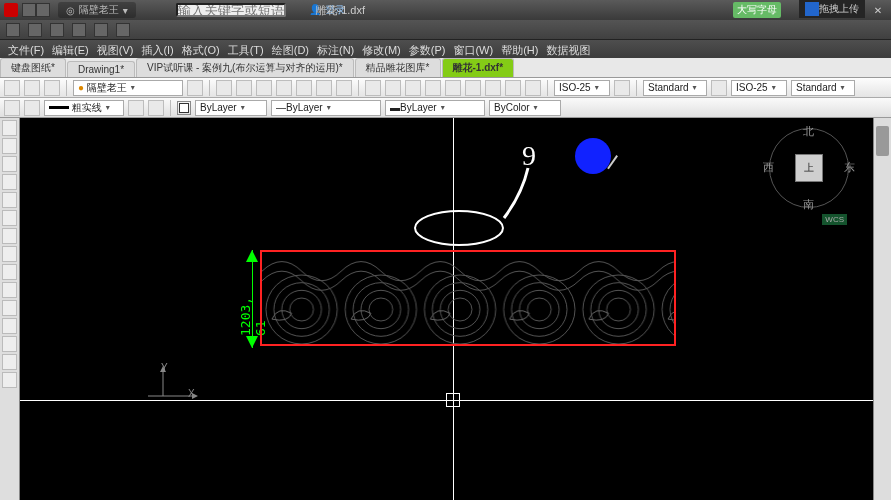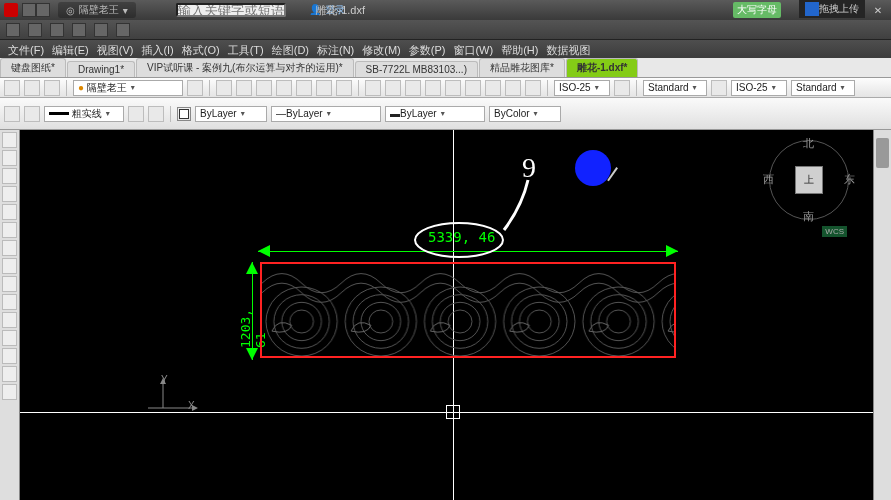--- a/index.html
+++ b/index.html
@@ -25,21 +25,21 @@
 .doctabs { height: 20px; background: #e8e8e8; display: flex; align-items: flex-end; font-size: 10px; color: #333; border-bottom: 1px solid #999; }
 .doctab { padding: 2px 10px; background: #ddd; border: 1px solid #bbb; border-bottom: none; margin-right: 1px; border-radius: 3px 3px 0 0; }
 .doctab.active { background: #84cc16; font-weight: bold; }
 
 .toolbar { height: 20px; background: linear-gradient(#fdfdfd,#e4e4e4); display: flex; align-items: center; gap: 4px; padding: 0 4px; border-bottom: 1px solid #aaa; font-size: 10px; }
 .tbtn { width: 16px; height: 16px; background: #e9e9e9; border: 1px solid #bdbdbd; }
 .tsep { width: 1px; height: 16px; background: #bbb; margin: 0 2px; }
 .tdd { display:flex;align-items:center;background:#fff;border:1px solid #aaa;padding:0 4px;height:16px;color:#222; }
 .tdd::after{content:"▾";margin-left:4px;font-size:8px;color:#555;}
 
-.propbar { height: 32px; background: linear-gradient(#fafafa,#e0e0e0); display: flex; align-items: center; gap: 4px; padding: 0 4px; font-size: 10px; border-bottom:1px solid #999; }
+.propbar { height: 20px; background: linear-gradient(#fafafa,#e0e0e0); display: flex; align-items: center; gap: 4px; padding: 0 4px; font-size: 10px; border-bottom:1px solid #999; }
 .colorbox { width: 14px; height: 14px; border: 1px solid #888; display: grid; place-items: center; }
 .colorbox::before { content: ""; width: 8px; height: 8px; background: #fff; border:1px solid #333; }
 
 .workspace { position: relative; height: 382px; background: #000; }
 .left-panel { position: absolute; left: 0; top: 0; bottom: 0; width: 20px; background: #dedede; display:flex;flex-direction:column;gap:2px;padding:2px;border-right:1px solid #888; }
 .left-panel div { height: 16px; background:#eee;border:1px solid #bbb; }
 .right-scroll{position:absolute;right:0;top:0;bottom:0;width:18px;background:#ddd;border-left:1px solid #888;}
 .right-scroll .thumb{position:absolute;left:2px;right:2px;top:8px;height:30px;background:#999;border-radius:2px;}
 .canvas { position: absolute; left:20px; right:18px; top:0; bottom:0; background:#000; }
 
@@ -136,21 +136,20 @@
   <span>参数(P)</span>
   <span>窗口(W)</span>
   <span>帮助(H)</span>
   <span>数据视图</span>
 </div>
 
 <div class="doctabs">
   <div class="doctab">键盘图纸*</div>
   <div class="doctab">Drawing1*</div>
   <div class="doctab">VIP试听课 - 案例九(布尔运算与对齐的运用)*</div>
-  <div class="doctab">SB-7722L MB83103...)</div>
   <div class="doctab">精品雕花图库*</div>
   <div class="doctab active">雕花-1.dxf*</div>
 </div>
 
 <div class="toolbar">
   <div class="tbtn"></div>
   <div class="tbtn"></div>
   <div class="tbtn"></div>
   <div class="tsep"></div>
   <div class="tdd" style="width:110px"><span style="color:#d80">●</span>&nbsp;<span>隔壁老王</span></div>
@@ -223,26 +222,20 @@
 
     <div class="axis">
       <svg width="50" height="40">
           <path d="M15 30 L15 2 M15 30 L48 30 M0 30 L15 30" stroke="#888" fill="none"></path>
           <path d="M12 6 L15 0 L18 6 Z M44 27 L50 30 L44 33 Z" fill="#888"></path>
         </svg>
       <span class="y">Y</span>
       <span class="x">X</span>
     </div>
 
-    <div class="dim-h">
-      <div class="line"></div>
-        <div class="arrow-l"></div>
-        <div class="arrow-r"></div>
-      <div class="label">5339, 46</div>
-    </div>
 
     <div class="dim-v">
       <div class="line"></div>
         <div class="arrow-t"></div>
         <div class="arrow-b"></div>
       <div class="label">1203, 61</div>
     </div>
 
     <div class="sel-box">
       <div class="wave-pattern">

